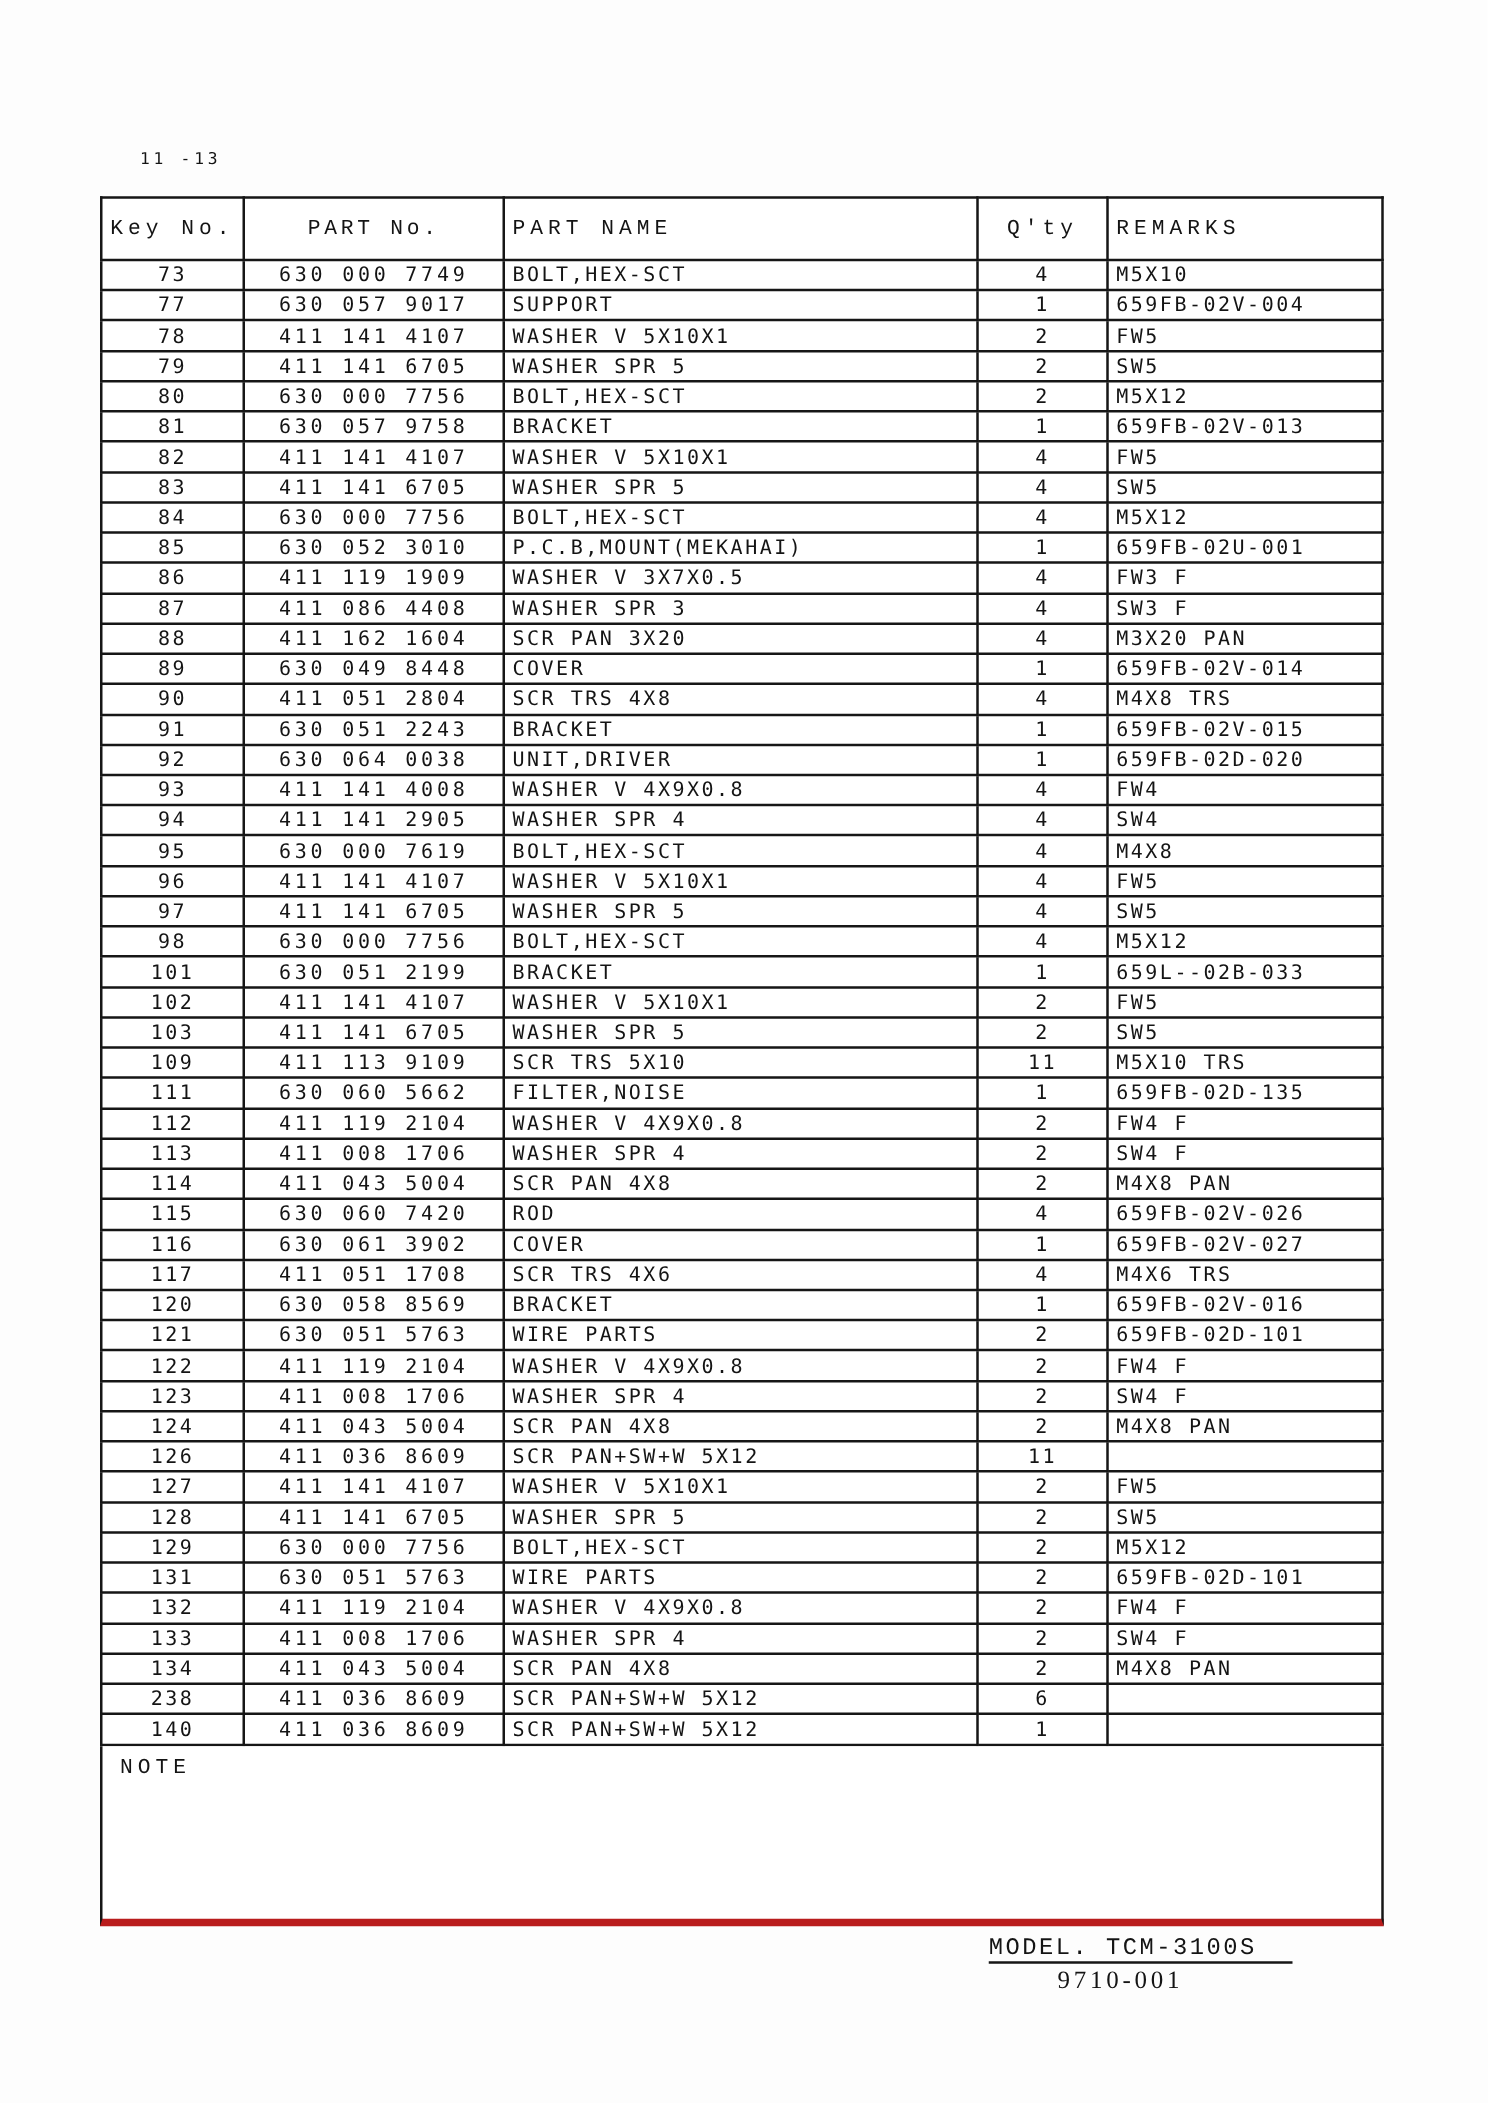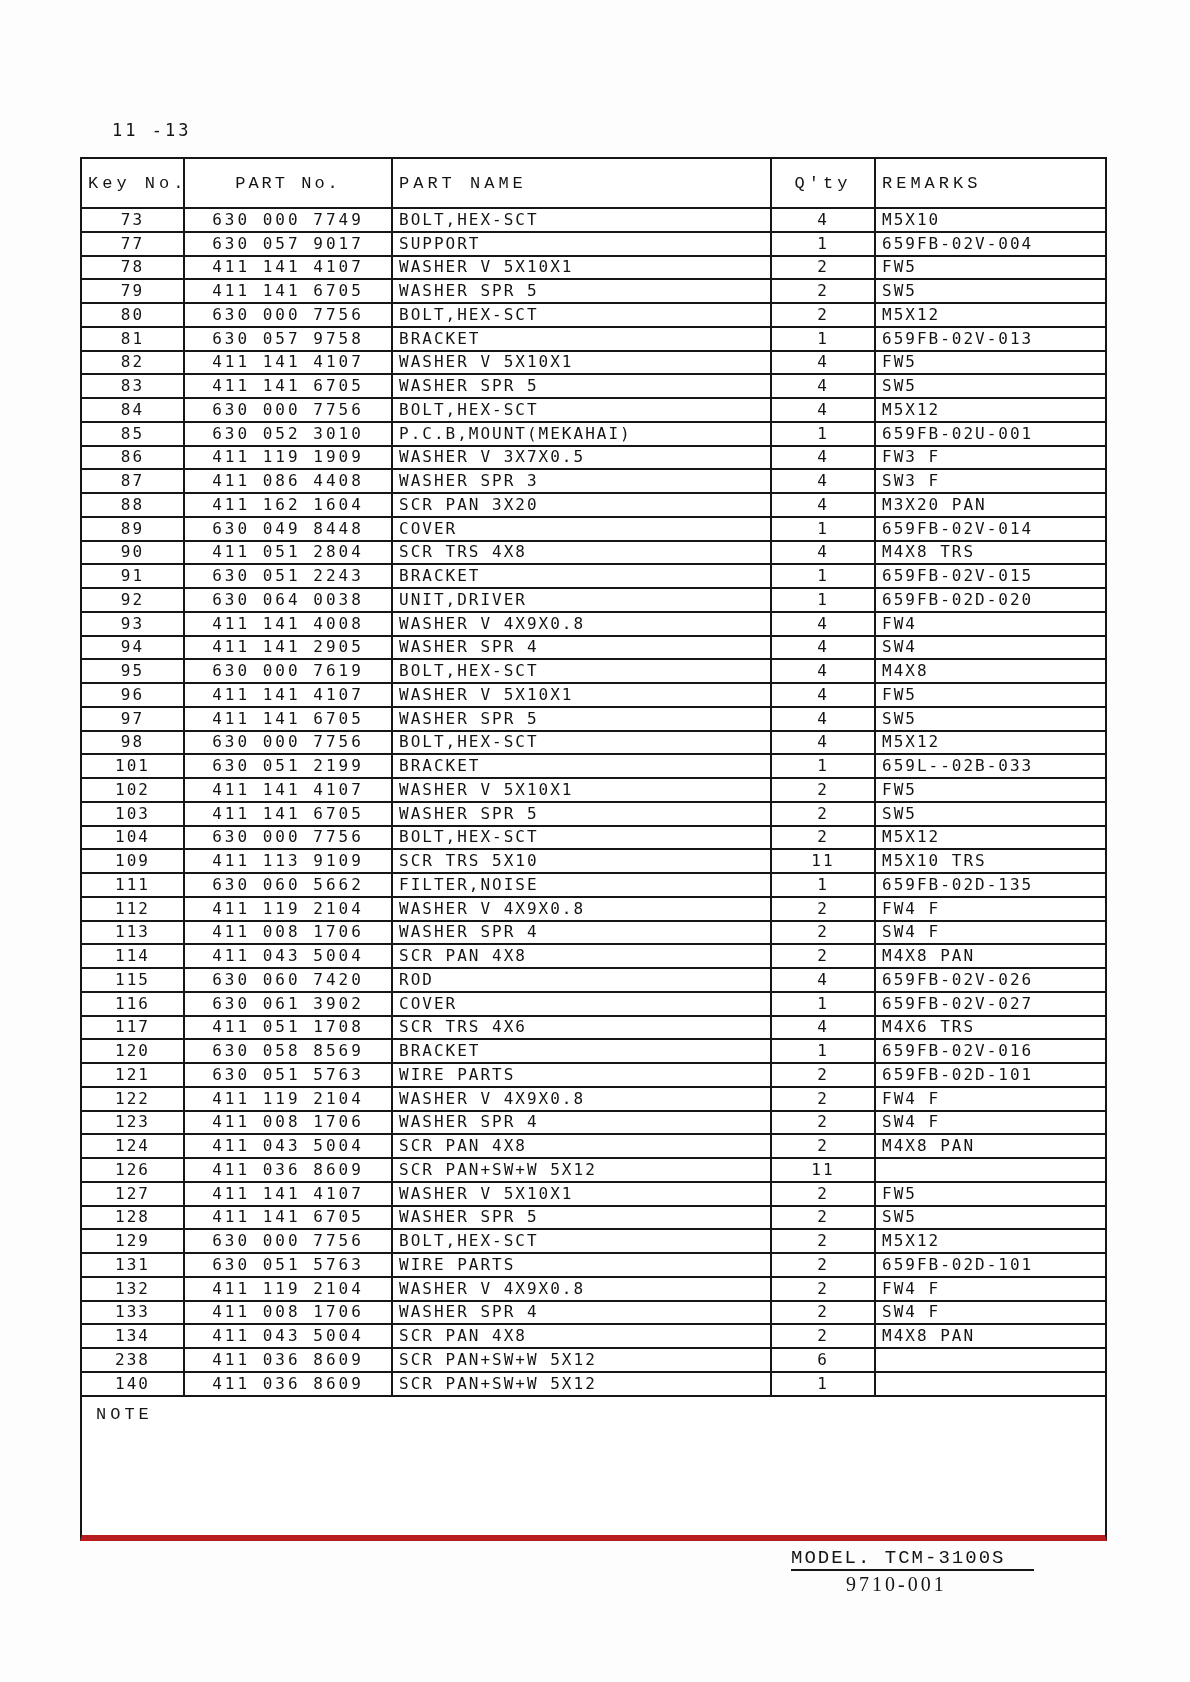--- a/index.html
+++ b/index.html
@@ -3,21 +3,21 @@
 <meta charset="utf-8">
 <style>
   html,body{margin:0;padding:0;}
   body{
     width:1190px;height:1682px;position:relative;
     background:#fdfdfd;color:#141414;
     font-family:"DejaVu Sans Mono",monospace;
   }
   .page-label{
     position:absolute;left:112px;top:120px;
-    font-size:17px;letter-spacing:3px;
+    font-size:13px;letter-spacing:3px;
     font-family:"DejaVu Sans Mono",monospace;
   }
   .table-wrap{
     position:absolute;left:80px;top:157px;width:1027px;
   }
   table.parts-table{
     width:1027px;height:1240px;
     border-collapse:collapse;table-layout:fixed;
     background:#fff;
   }
@@ -28,21 +28,21 @@
   }
   thead tr{height:50px;}
   thead th{
     font-family:"Liberation Mono",monospace;
     font-weight:normal;font-size:17px;letter-spacing:4px;
     text-align:center;
   }
   tbody td{
     font-size:16px;letter-spacing:2px;line-height:1;
   }
-  .col-key{width:103px;text-align:center;}
+  .col-key{width:114px;text-align:center;}
   .col-part_no{width:208px;text-align:center;letter-spacing:3px;}
   .col-part_name{width:379px;text-align:left;padding-left:9px;}
   .col-qty{width:104px;text-align:center;}
   .col-remarks{text-align:left;padding-left:9px;}
   .note-box{
     box-sizing:border-box;width:1027px;height:144px;
     border-left:2px solid #161616;border-right:2px solid #161616;border-bottom:6px solid #b91c1c;
     background:#fff;
   }
   .note-label{
@@ -257,27 +257,20 @@
           <td class="col-remarks">FW5</td>
         </tr>
         <tr>
           <td class="col-key">103</td>
           <td class="col-part_no">411 141 6705</td>
           <td class="col-part_name">WASHER SPR 5</td>
           <td class="col-qty">2</td>
           <td class="col-remarks">SW5</td>
         </tr>
         <tr>
-          <td class="col-key">104</td>
-          <td class="col-part_no">630 000 7756</td>
-          <td class="col-part_name">BOLT,HEX-SCT</td>
-          <td class="col-qty">2</td>
-          <td class="col-remarks">M5X12</td>
-        </tr>
-        <tr>
           <td class="col-key">109</td>
           <td class="col-part_no">411 113 9109</td>
           <td class="col-part_name">SCR TRS 5X10</td>
           <td class="col-qty">11</td>
           <td class="col-remarks">M5X10 TRS</td>
         </tr>
         <tr>
           <td class="col-key">111</td>
           <td class="col-part_no">630 060 5662</td>
           <td class="col-part_name">FILTER,NOISE</td>

